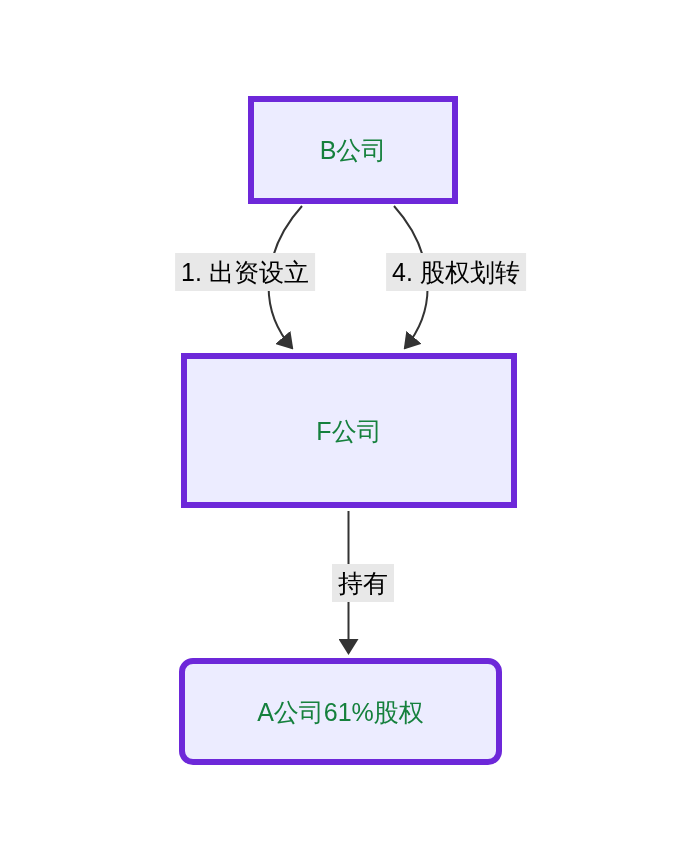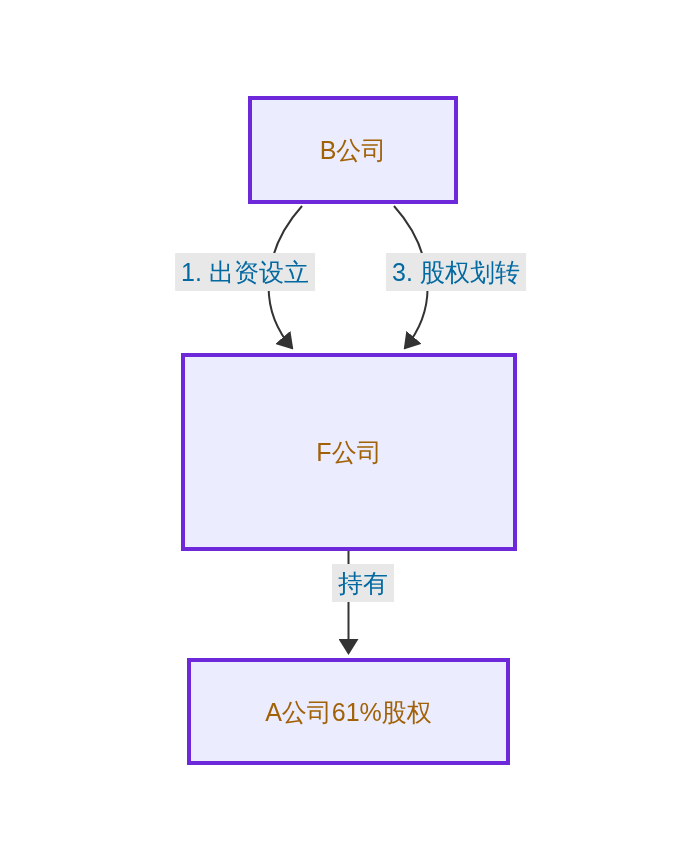--- a/index.html
+++ b/index.html
@@ -26,42 +26,42 @@
   }
   .edge-path {
     fill: none;
     stroke: #333333;
     stroke-width: 2px;
   }
   .node {
     position: absolute;
     box-sizing: border-box;
     background: #ECECFF;
-    border: 4px solid #6d28d9;
+    border: 6px solid #6d28d9;
     display: flex;
     flex-direction: column;
     align-items: center;
     justify-content: center;
     font-size: 25px;
     line-height: 40px;
     text-align: center;
-    color: #a16207;
+    color: #15803d;
   }
   .node-b { left: 248px; top: 96px;  width: 210px; height: 108px; }
-  .node-f { left: 181px; top: 353px; width: 336px; height: 198px; }
-  .node-a { left: 187px; top: 658px; width: 323px; height: 107px; }
+  .node-f { left: 181px; top: 353px; width: 336px; height: 155px; }
+  .node-a { left: 179px; top: 658px; width: 323px; height: 107px; border-radius: 14px; }
   .edge-label {
     position: absolute;
     transform: translate(-50%, -50%);
     background: #e8e8e8;
     font-size: 25px;
     line-height: 1.2;
     padding: 4px 6px;
     white-space: nowrap;
-    color: #0369a1;
+    color: #000000;
     text-align: center;
   }
   .edge-label-1 { left: 245px; top: 272px; }
   .edge-label-2 { left: 456px; top: 272px; }
   .edge-label-3 { left: 363px; top: 583px; }
 </style>
 </head>
 <body>
 
 <div class="canvas">
@@ -84,17 +84,17 @@
   <div class="node node-f">
     <div>F公司</div>
   </div>
 
   <div class="node node-a">
     <span>A公司61%股权</span>
   </div>
 
   <div class="edge-label edge-label-1">1. 出资设立</div>
 
-  <div class="edge-label edge-label-2">3. 股权划转</div>
+  <div class="edge-label edge-label-2">4. 股权划转</div>
 
   <div class="edge-label edge-label-3">持有</div>
 
 </div>
 
 </body></html>

